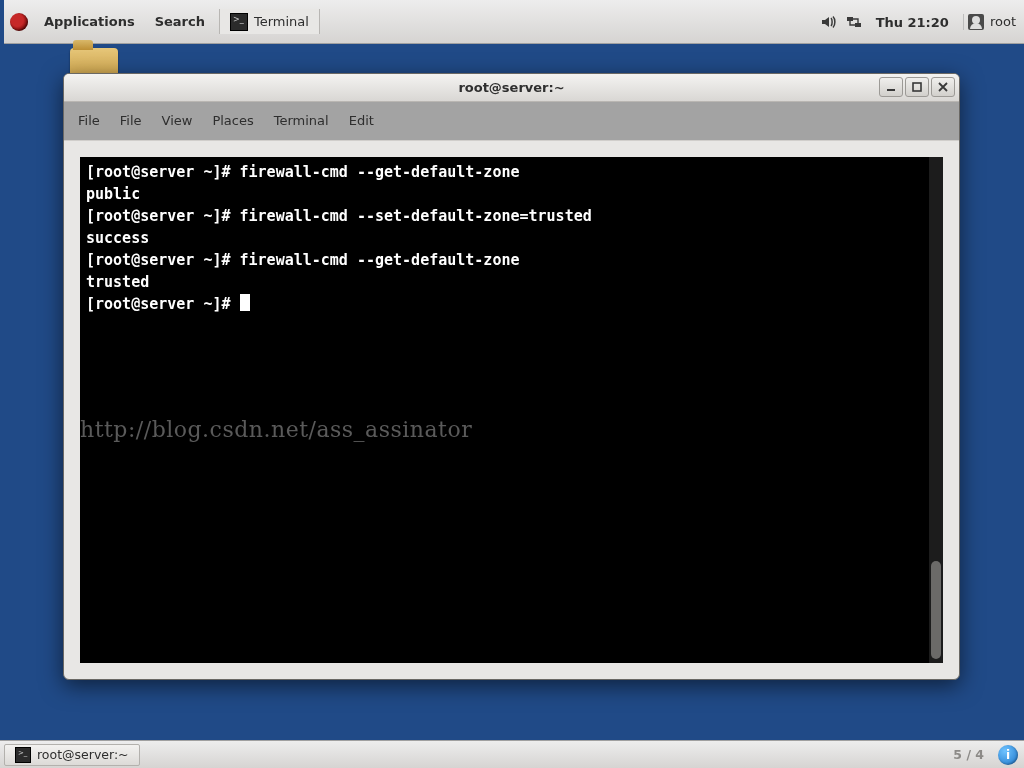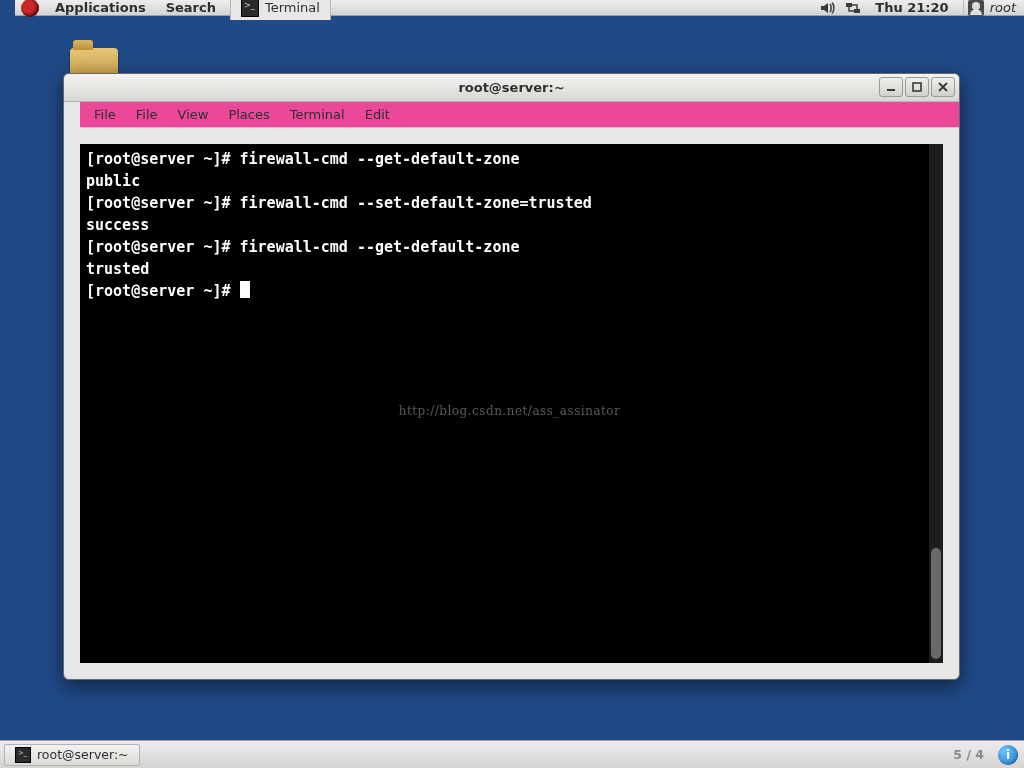--- a/index.html
+++ b/index.html
@@ -6,21 +6,21 @@
   body {
     width: 1024px; height: 768px;
     background: #204a87;
     font-family: "DejaVu Sans", "Liberation Sans", sans-serif;
     overflow: hidden;
     position: relative;
   }
 
   
   .top-panel {
-    position: absolute; top: 0; left: 15px; right: 0; height: 16px;
+    position: absolute; top: 0; left: 4px; right: 0; height: 44px;
     background: linear-gradient(#ededed, #d6d4d2);
     border-bottom: 1px solid #a0a0a0;
     display: flex; align-items: center;
     font-size: 13px; color: #2e2e2e;
   }
   .top-panel .fedora-logo {
     width: 18px; height: 18px; margin: 0 6px 0 6px;
     background: radial-gradient(circle at 40% 40%, #c62828 40%, #7a0c0c 70%);
     border-radius: 50%;
     box-shadow: inset -1px -1px 2px rgba(0,0,0,.4);
@@ -32,24 +32,24 @@
     height: 25px;
   }
   .top-panel .task-icon {
     width: 18px; height: 18px; margin-right: 6px;
     background: #2b2b2b; border: 1px solid #000; position: relative;
   }
   .top-panel .task-icon::after{
     content:">_"; color:#ccc; font-size:8px; position:absolute; top:1px; left:2px;
   }
   .top-panel .spacer { flex: 1; }
-  .top-panel .tray { display:flex; align-items:center; gap:10px; padding-right:8px;}
+  .top-panel .tray { display:flex; align-items:flex-end; gap:10px; padding-right:8px;}
   .tray .tray-icon { width:16px; height:16px; display:flex; align-items:center; justify-content:center; color:#3a3a3a;}
   .clock { font-weight: bold; padding: 0 4px; }
-  .user-entry { display:flex; align-items:center; gap:6px; padding-left:4px; border-left:1px solid #bdbdbd;font-style:italic;}
+  .user-entry { display:flex; align-items:center; gap:6px; padding-left:4px; border-left:1px solid #bdbdbd;}
   .user-entry .user-icon {
     width:16px;height:16px;background:#4a4a4a;border-radius:2px;position:relative;
   }
   .user-entry .user-icon::after{content:"";position:absolute;left:4px;top:2px;width:8px;height:8px;border-radius:50%;background:#ddd;}
   .user-entry .user-icon::before{content:"";position:absolute;left:2px;top:9px;width:12px;height:6px;border-radius:6px 6px 0 0;background:#ddd;}
 
   
   .desktop-folder {
     position:absolute; top:48px; left:70px; width:48px; height:40px;
     background: linear-gradient(#e6c679, #c79a3c);
@@ -77,24 +77,23 @@
     position:relative; font-size:13px; font-weight:bold; color:#2f2f2f;
   }
   .titlebar .controls { position:absolute; right:4px; top:3px; display:flex; gap:2px;}
   .titlebar .ctl {
     width:24px; height:20px; background:linear-gradient(#f0efed,#d2d0cc);
     border:1px solid #9c9a96; border-radius:3px;
     display:flex; align-items:center; justify-content:center;
     font-size:12px; color:#383838; font-family:sans-serif;
   }
   .menubar {
-    height:26px; background:#ec4899; border-bottom:1px solid #d0cecb;
+    height:39px; background:#a3a3a3; border-bottom:1px solid #d0cecb;
     display:flex; align-items:center; font-size:13px; color:#2e2e2e;
     padding-left:4px;
-    margin-left:16px;
   }
   .menubar .m { padding:0 10px; line-height:26px; }
   .term-area {
     flex:1; position:relative; background:#000; margin:16px; overflow:hidden;
   }
   .term-pre {
     font-family: "DejaVu Sans Mono","Liberation Mono",monospace;
     font-size:15px; line-height:22px; font-weight:bold;
     color:#ffffff; white-space:pre; padding:4px 6px;
   }
@@ -103,23 +102,23 @@
   }
   .scrollbar {
     position:absolute; right:0; top:0; bottom:0; width:14px;
     background:#1c1c1c;
   }
   .scrollbar .thumb{
     position:absolute; left:2px; right:2px; top:404px; bottom:4px;
     background:#6b6a68; border-radius:6px;
   }
   .watermark {
-    position:absolute; left:0; right:4px; top:260px; text-align:center;
+    position:absolute; left:0; right:4px; top:260px; 
     color:#5a5a5a; font-family:"DejaVu Serif","Nimbus Roman",serif;
-    font-size:12px; letter-spacing:.5px; pointer-events:none;
+    font-size:22px; letter-spacing:.5px; pointer-events:none;
   }
 
   
   .bottom-panel{
     position:absolute; left:0; right:0; bottom:0; height:28px;
     background:linear-gradient(#ededed,#d6d4d2);
     border-top:1px solid #a0a0a0;
     display:flex; align-items:center; font-size:12.5px; color:#2e2e2e;
   }
   .bottom-panel .task-btn{

